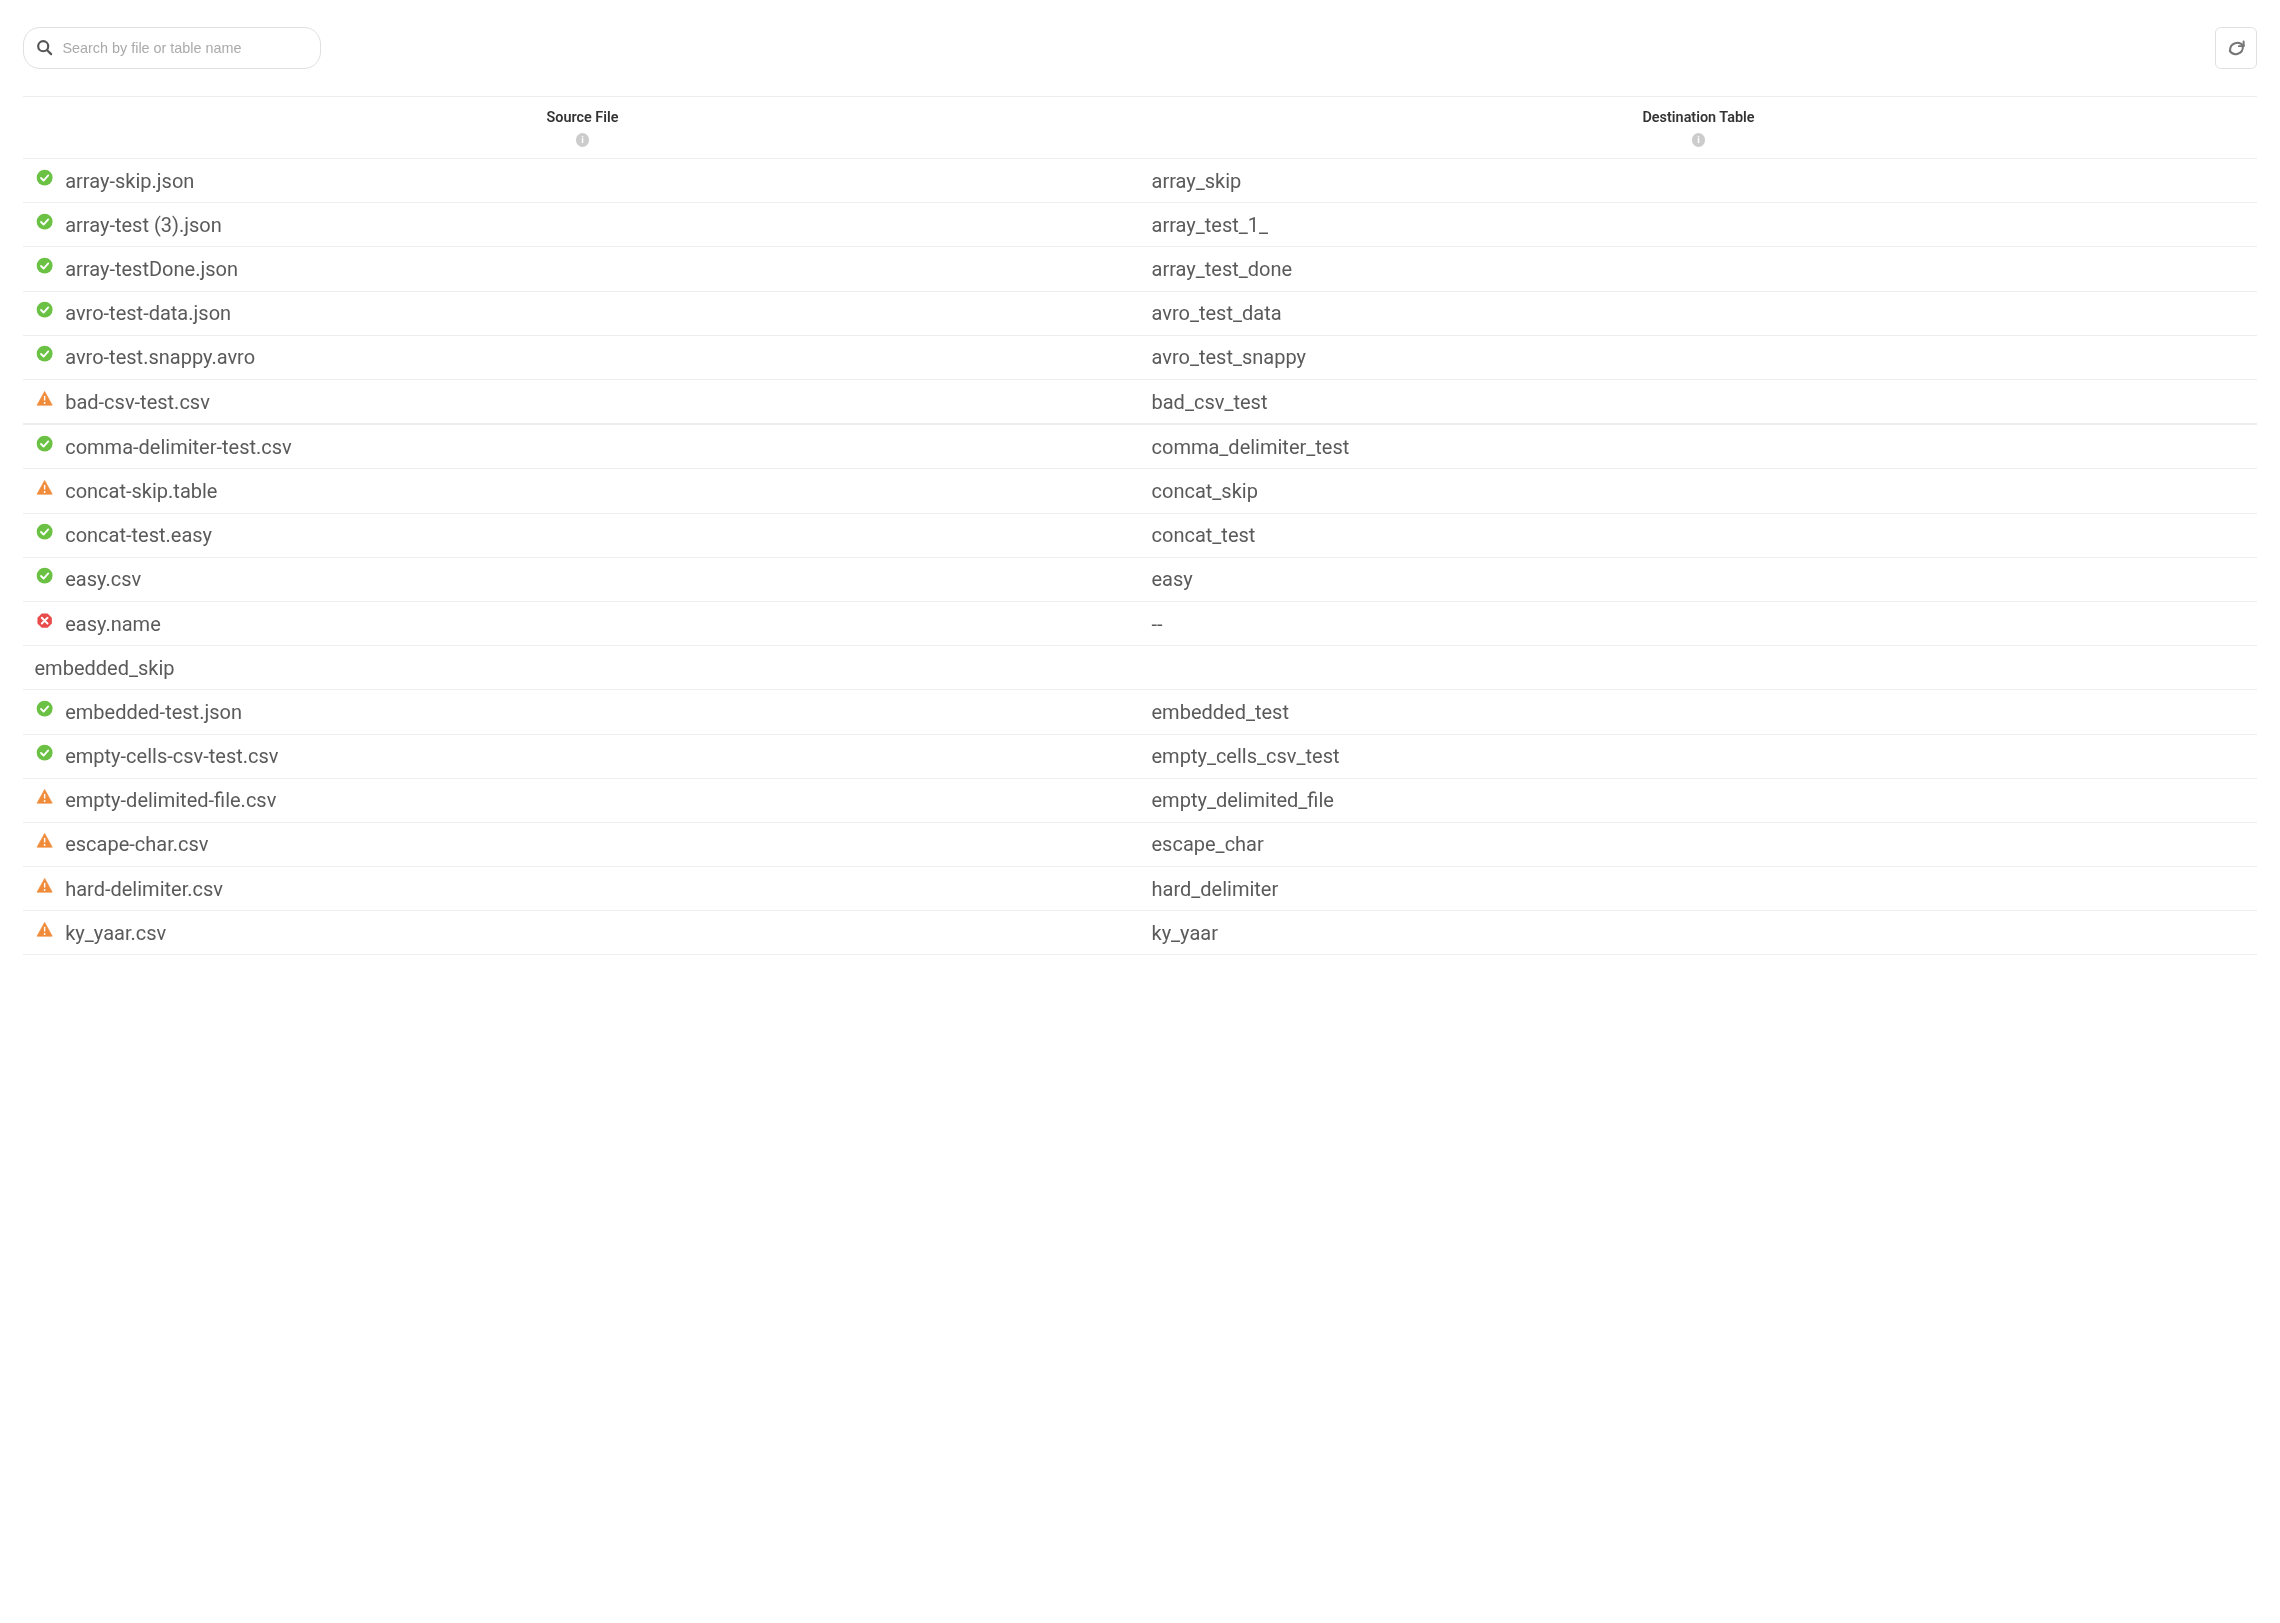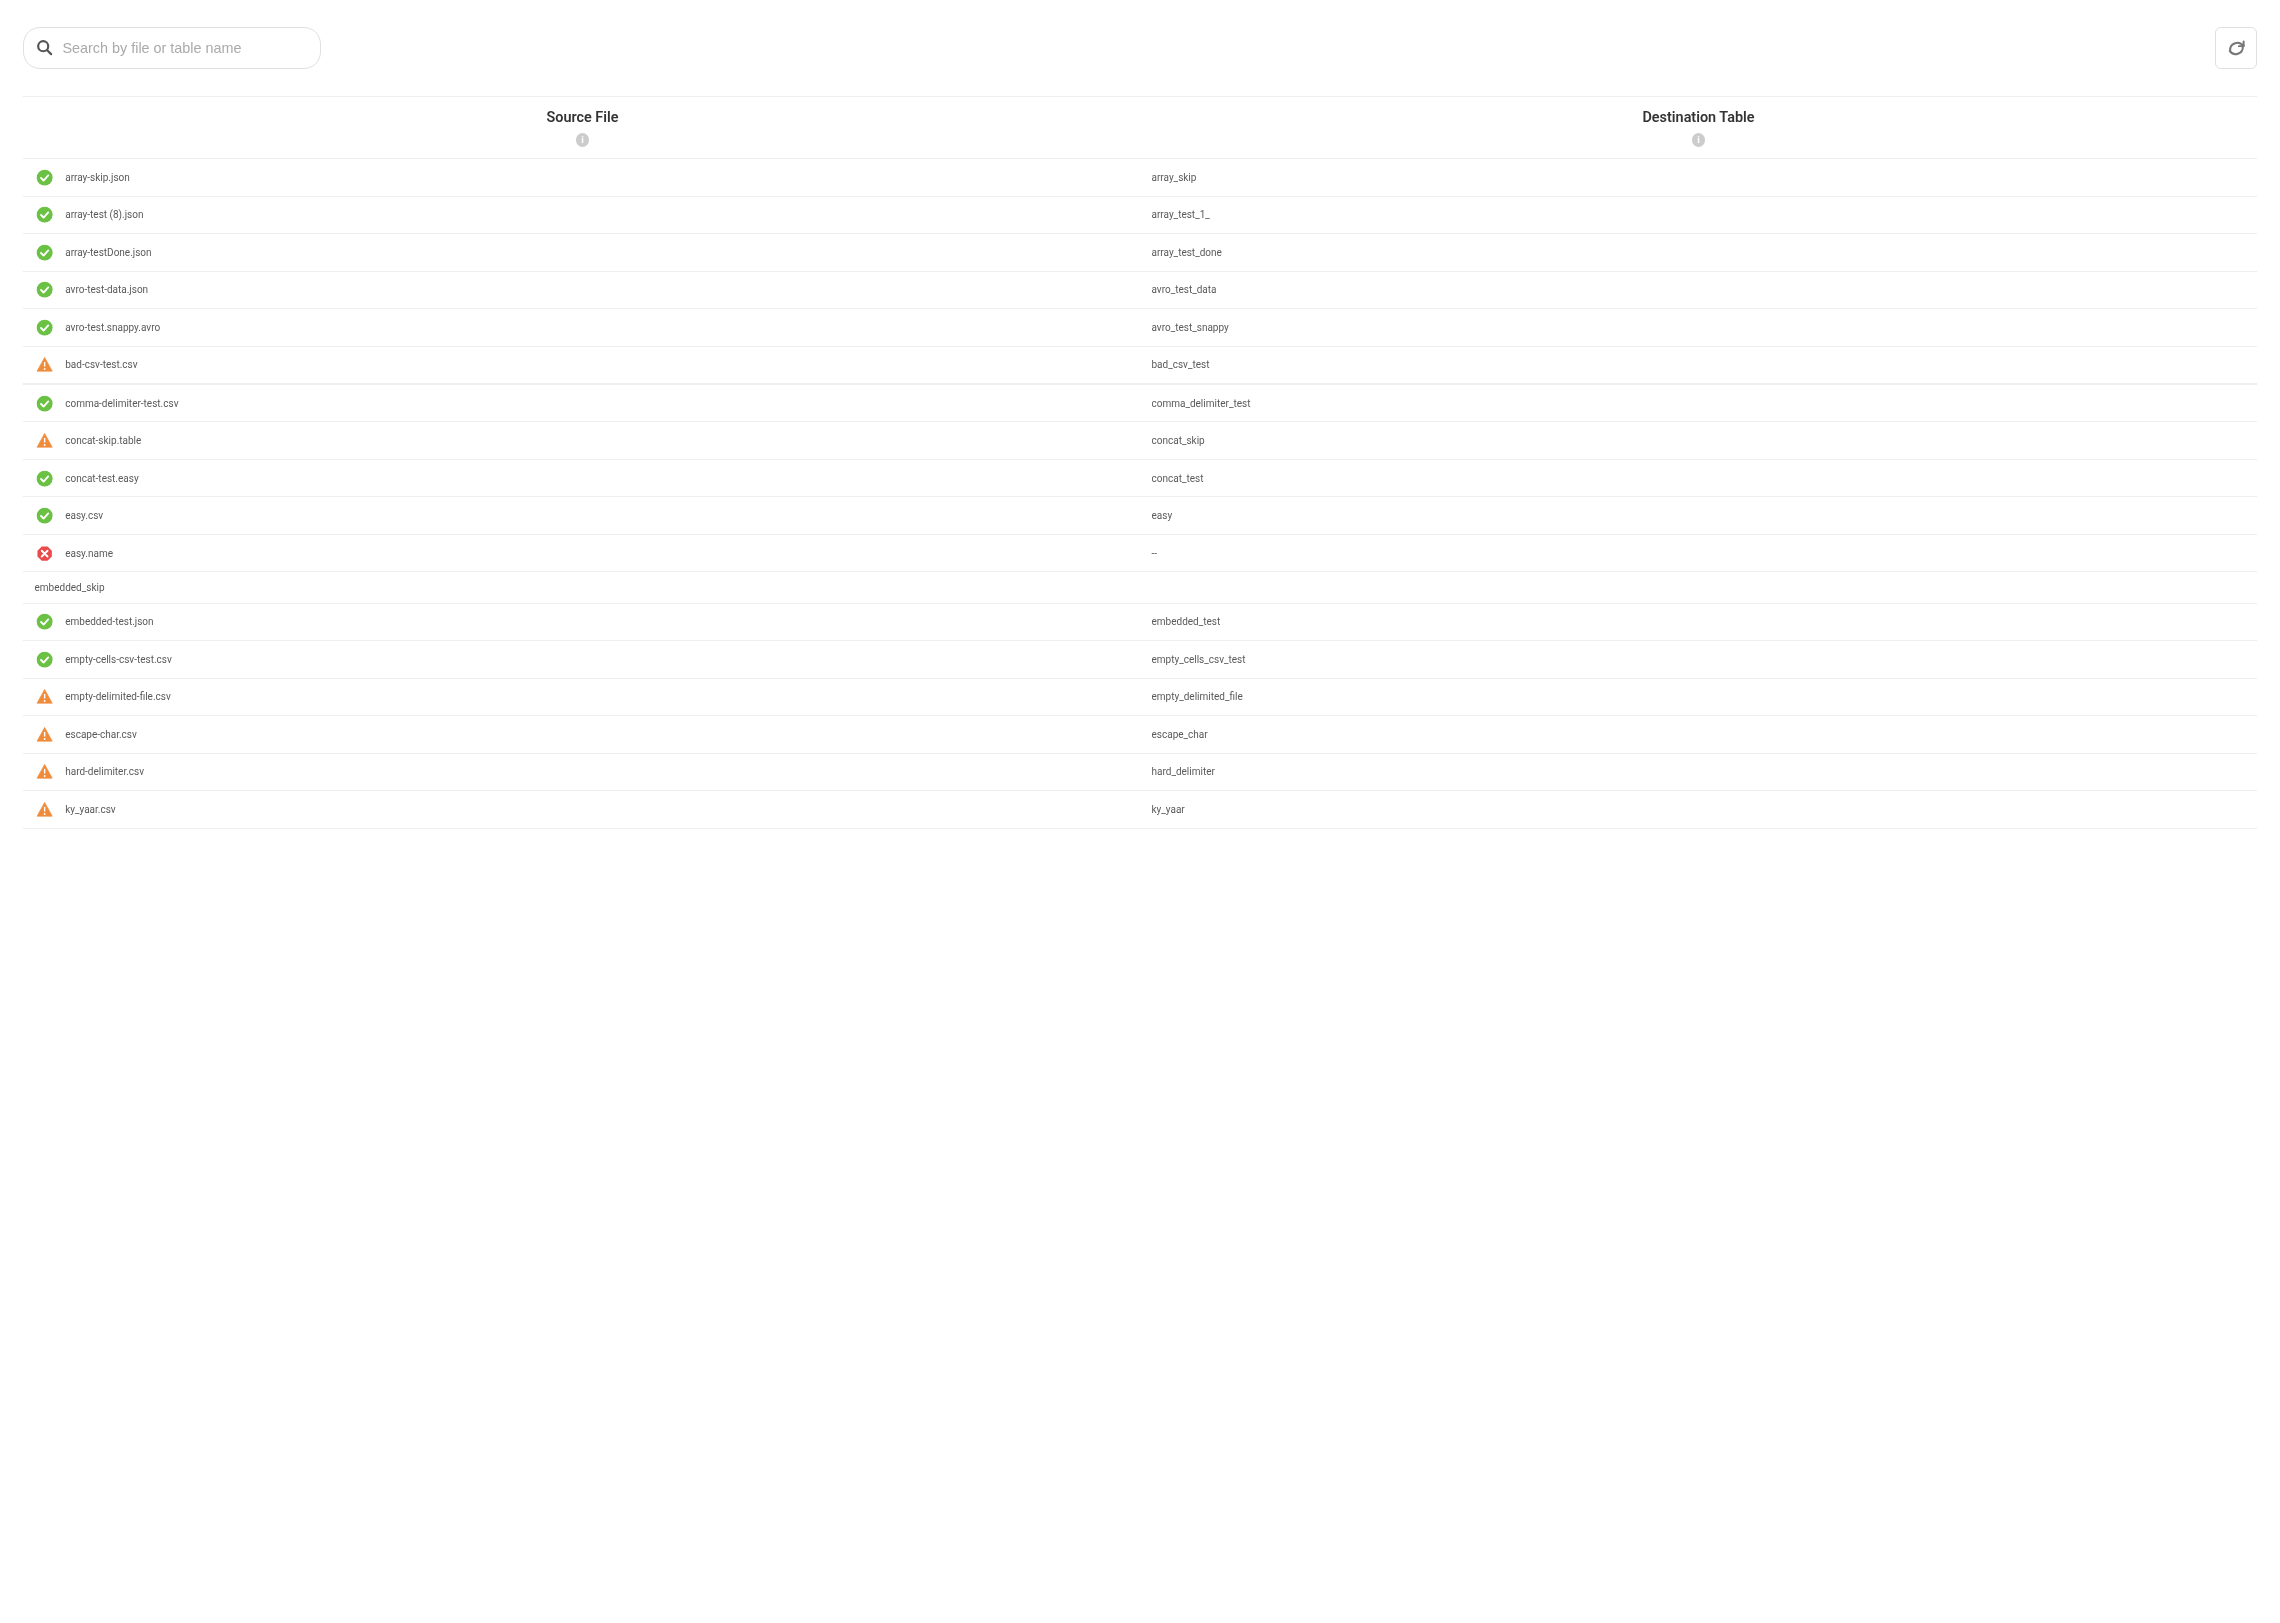--- a/index.html
+++ b/index.html
@@ -10,21 +10,21 @@
     .search-input { border: none; outline: none; font-size: 14.4px; color: #4a4a4a; width: 100%; background: transparent; }
     .search-input::placeholder { color: #aaa; }
     .refresh-btn { border: 1px solid #e0e0e0; border-radius: 5.8px; background: #fff; width: 42px; height: 42px; display: flex; align-items: center; justify-content: center; cursor: pointer; }
     .table { border-top: 1px solid #eee; }
     .header-row { display: flex; border-bottom: 1px solid #eee; }
     .header-cell { padding: 11.5px 11.5px; font-weight: 600; color: #333; font-size: 14.4px; display: flex; align-items: center; gap: 7.7px; flex-direction: column; }
     .col-source { width: 50%; padding-left: 13.4px; }
     .col-dest { width: 50%; }
     .info-icon { width: 13.4px; height: 13.4px; border-radius: 50%; background: #ccc; color: #fff; font-size: 9.6px; font-weight: 700; display: inline-flex; align-items: center; justify-content: center; font-style: normal; }
     .row { display: flex; border-bottom: 1px solid #eee; }
-    .cell { padding: 9.6px 11.5px; font-size: 10px; color: #5a5a5a; display: flex; align-items: center; }
+    .cell { padding: 9.6px 11.5px; font-size: 20px; color: #5a5a5a; display: flex; align-items: flex-start; }
     .cell.col-source { gap: 11.5px; padding-left: 13.4px; }
     .status-icon { width: 17.3px; height: 17.3px; flex-shrink: 0; display: inline-flex; align-items: center; justify-content: center; }
   </style>
 </head>
 <body>
 
 <div class="toolbar">
   <div class="search-wrap">
     <svg width="17.3" height="17.3" viewBox="0 0 24 24" fill="none" stroke="#555" stroke-width="3" stroke-linecap="round">
         <circle cx="10" cy="10" r="7"></circle>
@@ -68,21 +68,21 @@
         </div>
       </div>
       <div class="row">
         <div class="cell col-source">
           <span class="status-icon">
             <svg width="17.3" height="17.3" viewBox="0 0 24 24">
               <circle cx="12" cy="12" r="11" fill="#6ac144"></circle>
               <path d="M7 12.5 L10.5 16 L17 9" stroke="#fff" stroke-width="2.6" fill="none" stroke-linecap="round" stroke-linejoin="round"></path>
             </svg>
           </span>
-          <span>array-test (8).json</span>
+          <span>array-test (3).json</span>
         </div>
         <div class="cell col-dest">
           <span>array_test_1_</span>
         </div>
       </div>
       <div class="row">
         <div class="cell col-source">
           <span class="status-icon">
             <svg width="17.3" height="17.3" viewBox="0 0 24 24">
               <circle cx="12" cy="12" r="11" fill="#6ac144"></circle>

